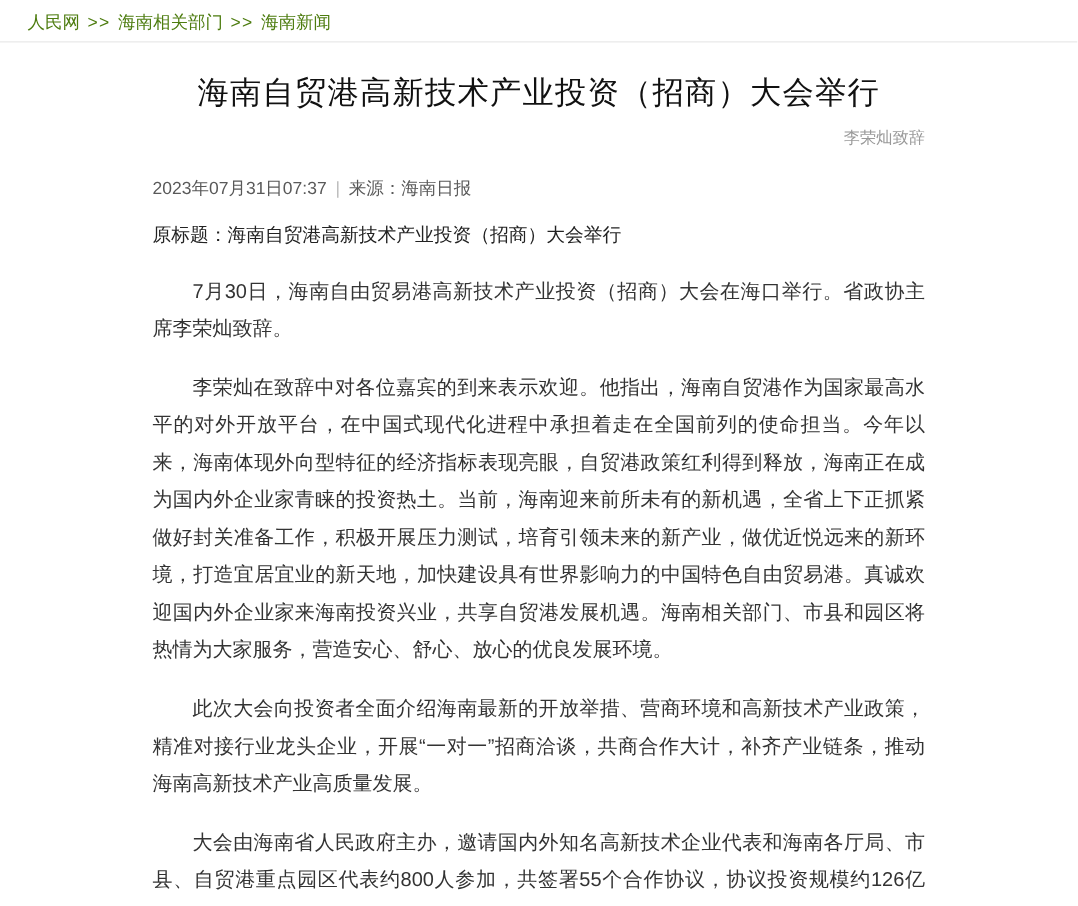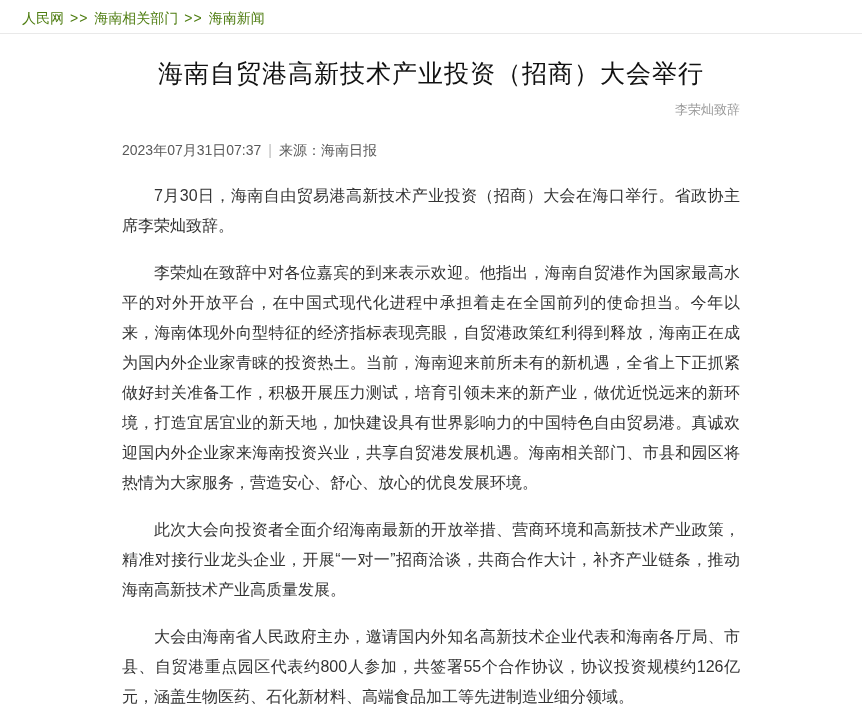--- a/index.html
+++ b/index.html
@@ -98,20 +98,21 @@
 
 <div class="article">
   <h1 class="article-title">海南自贸港高新技术产业投资（招商）大会举行</h1>
   <div class="article-subtitle">李荣灿致辞</div>
 
   <div class="article-meta">
     <span>2023年07月31日07:37</span><span class="meta-sep">|</span><span>来源：海南日报</span>
   </div>
 
 
+  <div class="original-title">原标题：海南自贸港高新技术产业投资（招商）大会举行</div>
 
   <div class="article-body">
     <p>7月30日，海南自由贸易港高新技术产业投资（招商）大会在海口举行。省政协主席李荣灿致辞。</p>
     <p>李荣灿在致辞中对各位嘉宾的到来表示欢迎。他指出，海南自贸港作为国家最高水平的对外开放平台，在中国式现代化进程中承担着走在全国前列的使命担当。今年以来，海南体现外向型特征的经济指标表现亮眼，自贸港政策红利得到释放，海南正在成为国内外企业家青睐的投资热土。当前，海南迎来前所未有的新机遇，全省上下正抓紧做好封关准备工作，积极开展压力测试，培育引领未来的新产业，做优近悦远来的新环境，打造宜居宜业的新天地，加快建设具有世界影响力的中国特色自由贸易港。真诚欢迎国内外企业家来海南投资兴业，共享自贸港发展机遇。海南相关部门、市县和园区将热情为大家服务，营造安心、舒心、放心的优良发展环境。</p>
     <p>此次大会向投资者全面介绍海南最新的开放举措、营商环境和高新技术产业政策，精准对接行业龙头企业，开展“一对一”招商洽谈，共商合作大计，补齐产业链条，推动海南高新技术产业高质量发展。</p>
     <p>大会由海南省人民政府主办，邀请国内外知名高新技术企业代表和海南各厅局、市县、自贸港重点园区代表约800人参加，共签署55个合作协议，协议投资规模约126亿元，涵盖生物医药、石化新材料、高端食品加工等先进制造业细分领域。</p>
 
   </div>
 
 </div>

